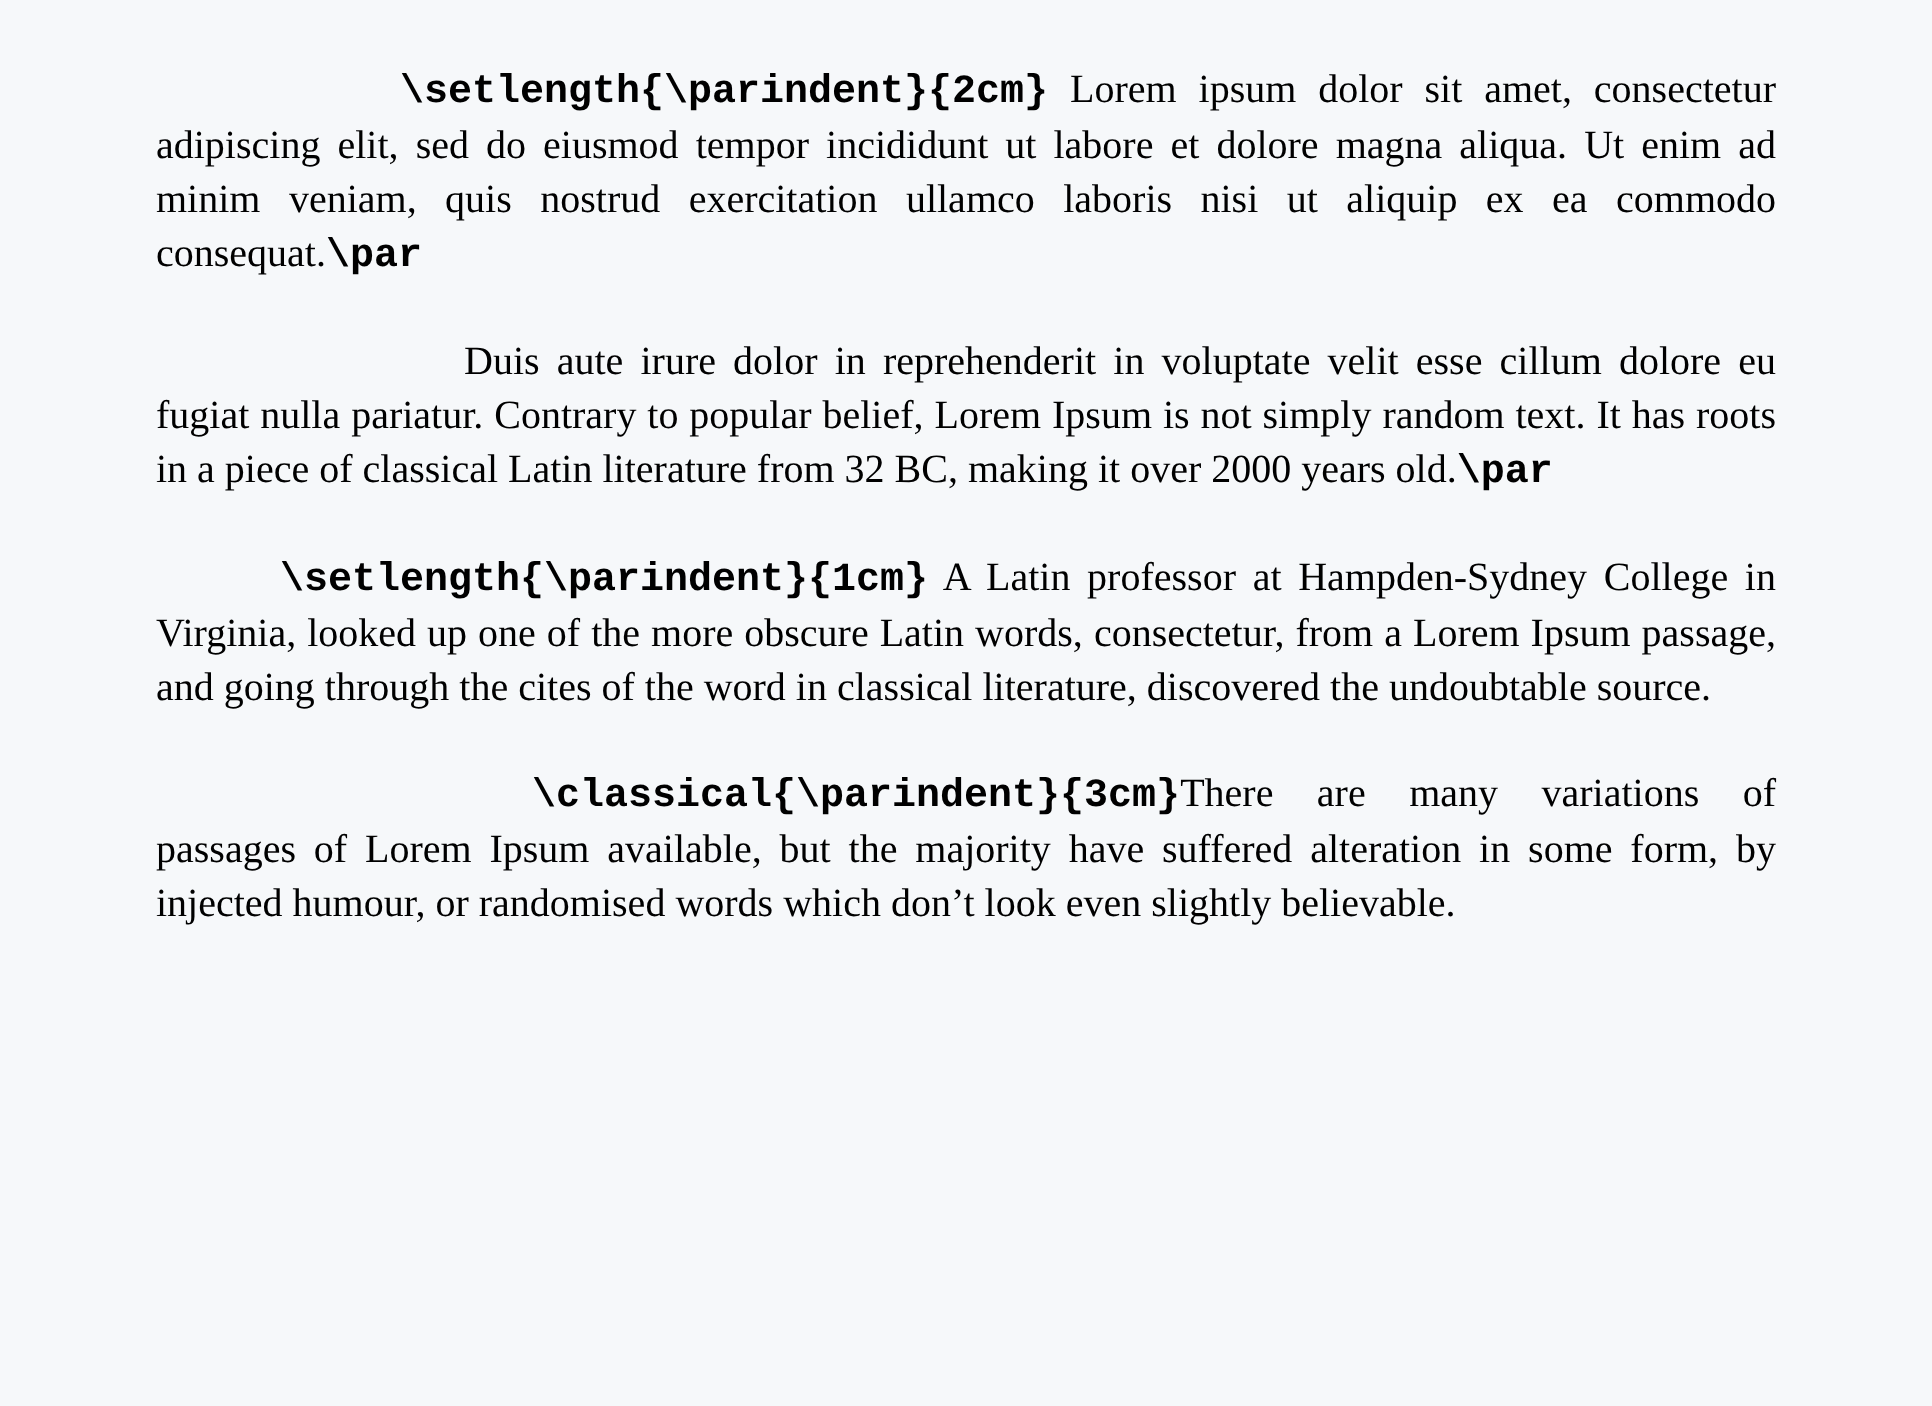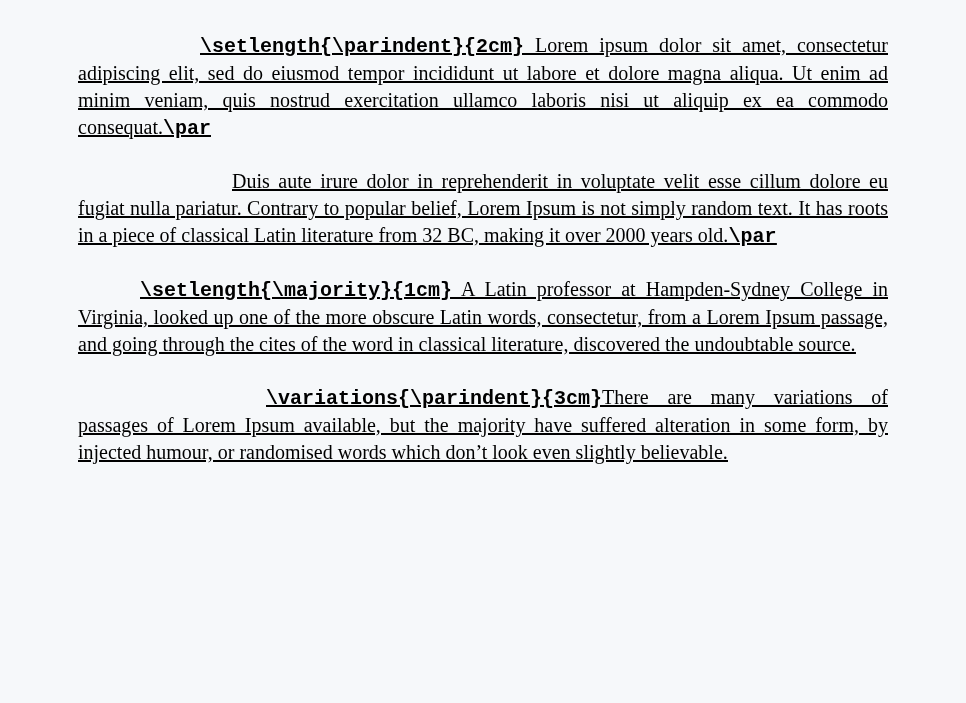--- a/index.html
+++ b/index.html
@@ -1,19 +1,18 @@
 <!DOCTYPE html>
 <html><head>
   <meta charset="utf-8">
   <style>
     * {
       margin: 0;
       padding: 0;
       box-sizing: border-box;
-      text-decoration: underline;
     }
     body {
       background: #f6f8fa;
       font-family: "Times New Roman", "Nimbus Roman", serif;
       font-size: 20px;
       line-height: 1.35;
       color: #000;
       padding: 32px 78px 40px 78px;
       width: 966px;
       text-align: justify;
@@ -51,18 +50,18 @@
 
 <div class="para">
   <span class="indent-2cm"></span><span class="cmd">\setlength{\parindent}{2cm}</span> <span>Lorem ipsum dolor sit amet, consectetur adipiscing elit, sed do eiusmod tempor incididunt ut labore et dolore magna aliqua. Ut enim ad minim veniam, quis nostrud exercitation ullamco laboris nisi ut aliquip ex ea commodo consequat.</span><span class="cmd">\par</span>
 </div>
 
 <div class="para">
   <span class="indent-2cm-bare"></span><span>Duis aute irure dolor in reprehenderit in voluptate velit esse cillum dolore eu fugiat nulla pariatur. Contrary to popular belief, Lorem Ipsum is not simply random text. It has roots in a piece of classical Latin literature from 32 BC, making it over 2000 years old.</span><span class="cmd">\par</span>
 </div>
 
 <div class="para">
-  <span class="indent-1cm"></span><span class="cmd">\setlength{\majority}{1cm}</span> <span>A Latin professor at Hampden-Sydney College in Virginia, looked up one of the more obscure Latin words, consectetur, from a Lorem Ipsum passage, and going through the cites of the word in classical literature, discovered the undoubtable source.</span>
+  <span class="indent-1cm"></span><span class="cmd">\setlength{\parindent}{1cm}</span> <span>A Latin professor at Hampden-Sydney College in Virginia, looked up one of the more obscure Latin words, consectetur, from a Lorem Ipsum passage, and going through the cites of the word in classical literature, discovered the undoubtable source.</span>
 </div>
 
 <div class="para">
-  <span class="indent-3cm"></span><span class="cmd">\variations{\parindent}{3cm}</span><span>There are many variations of passages of Lorem Ipsum available, but the majority have suffered alteration in some form, by injected humour, or randomised words which don’t look even slightly believable.</span>
+  <span class="indent-3cm"></span><span class="cmd">\classical{\parindent}{3cm}</span><span>There are many variations of passages of Lorem Ipsum available, but the majority have suffered alteration in some form, by injected humour, or randomised words which don’t look even slightly believable.</span>
 </div>
 
 </body></html>

